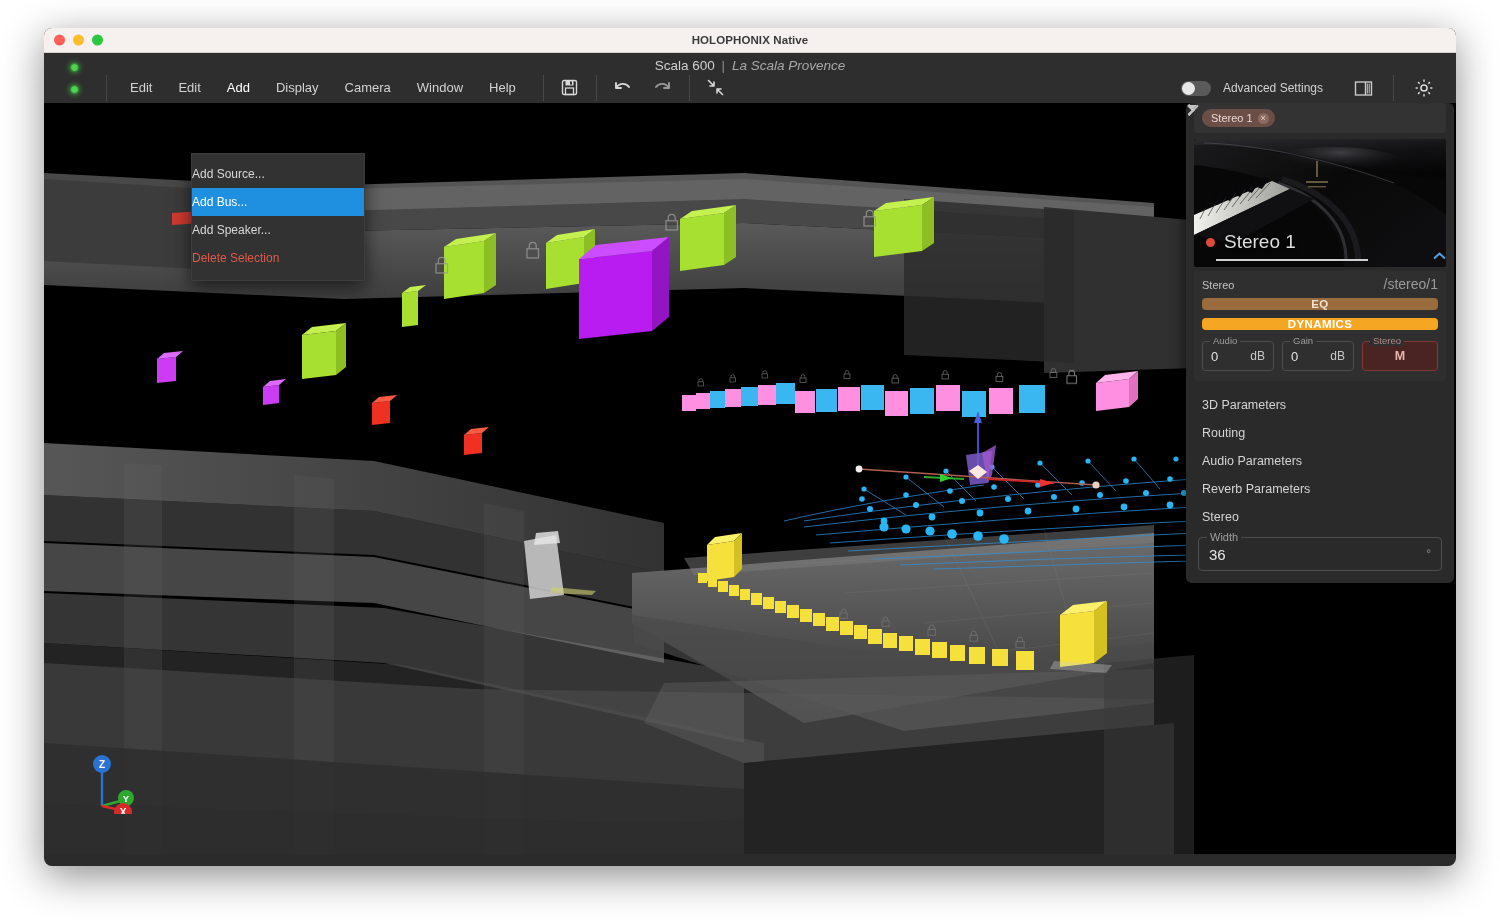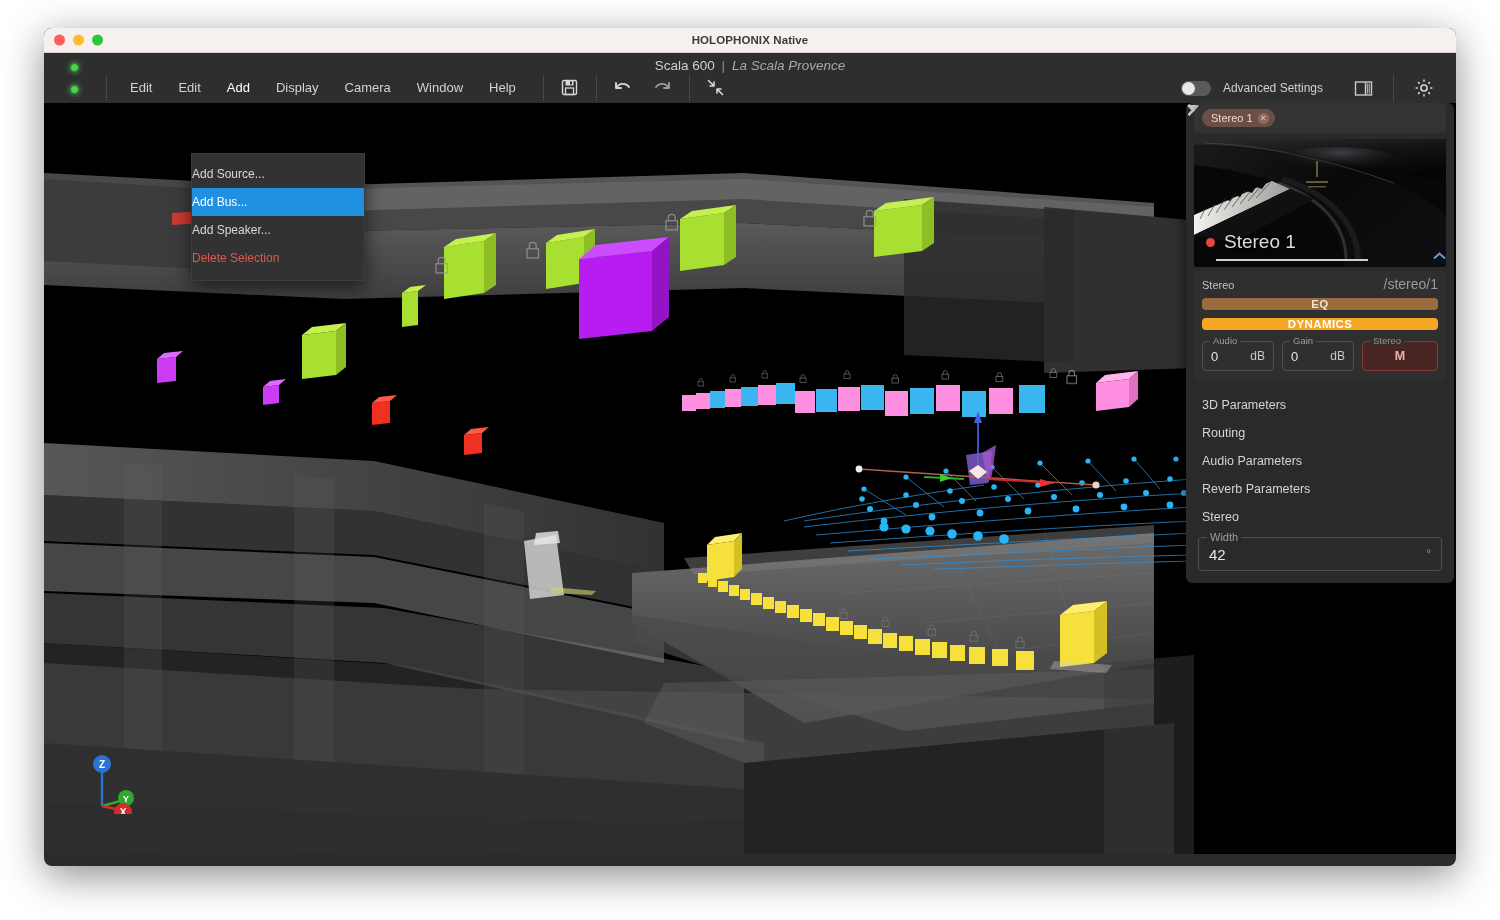--- a/index.html
+++ b/index.html
@@ -864,21 +864,21 @@
             <svg width="14" height="10" viewBox="0 0 14 10">
                 <polyline points="2,2.5 7,7.5 12,2.5" fill="none" stroke="#c2c2c2" stroke-width="1.8"></polyline>
               </svg>
           </span>
         </div>
       </div>
 
       <div id="width-wrap">
         <div id="width-box">
           <span class="flabel">Width</span>
-          <span id="width-val">42</span>
+          <span id="width-val">36</span>
           <span id="width-unit">°</span>
         </div>
       </div>
 
     </div>
   </div>
 
 </div>
 
 </body></html>

